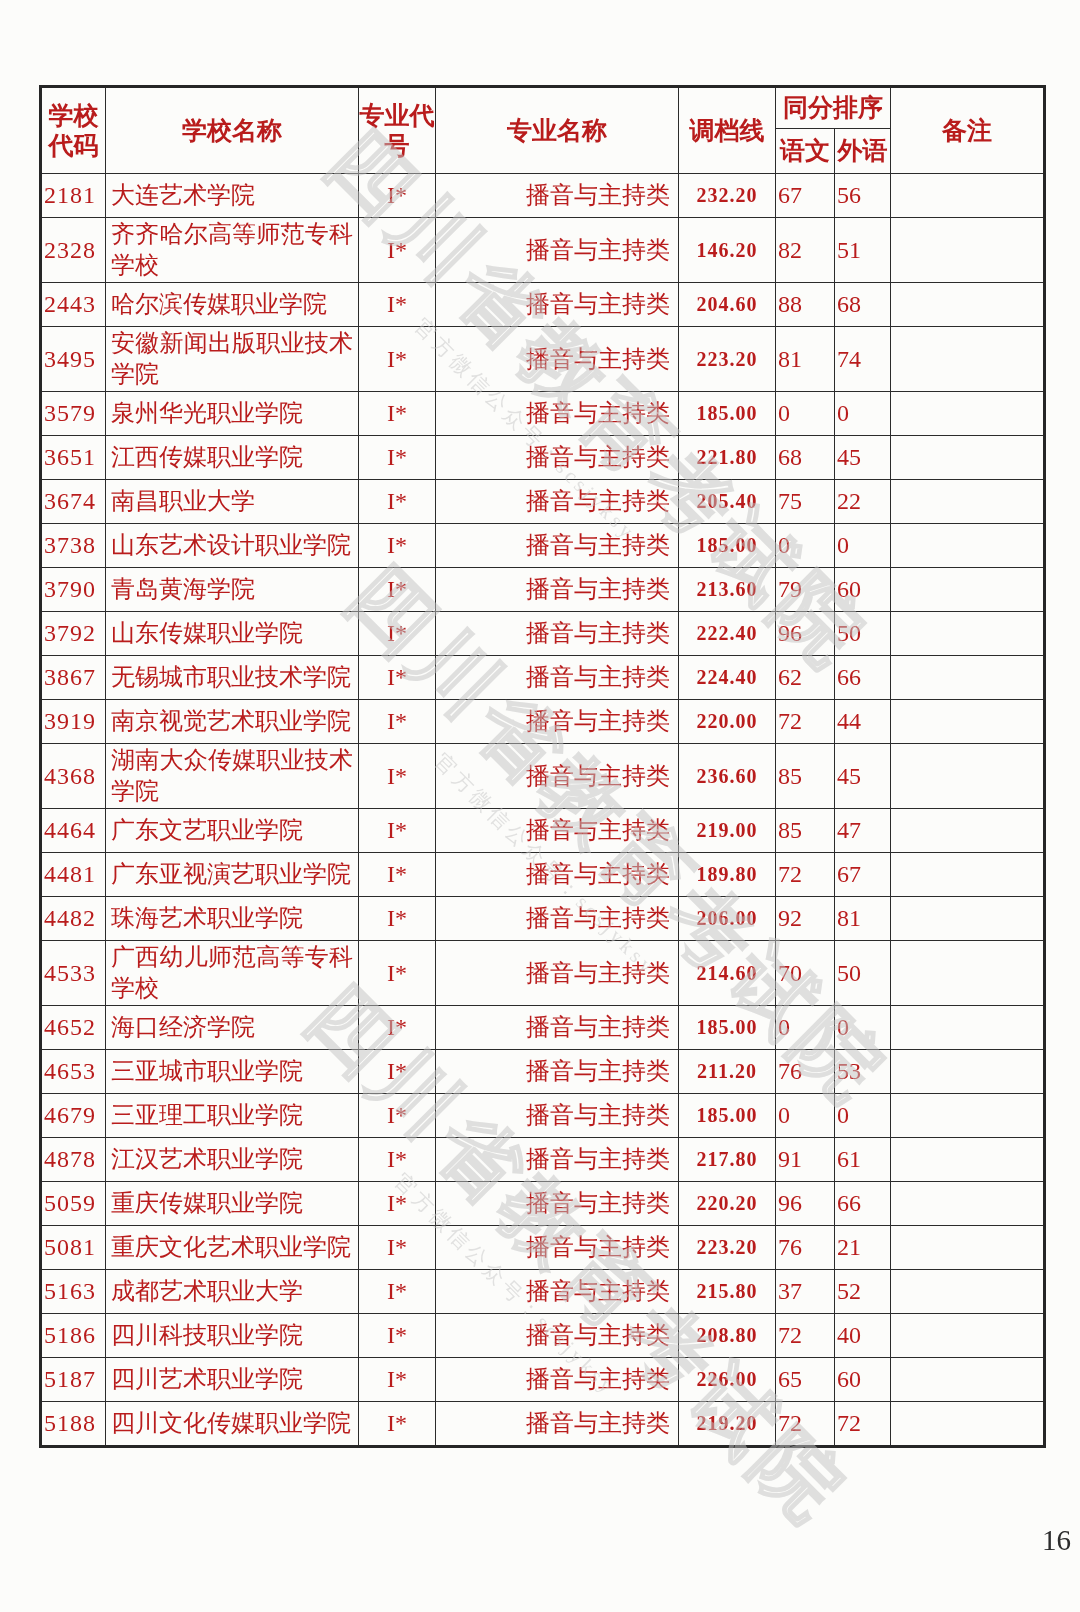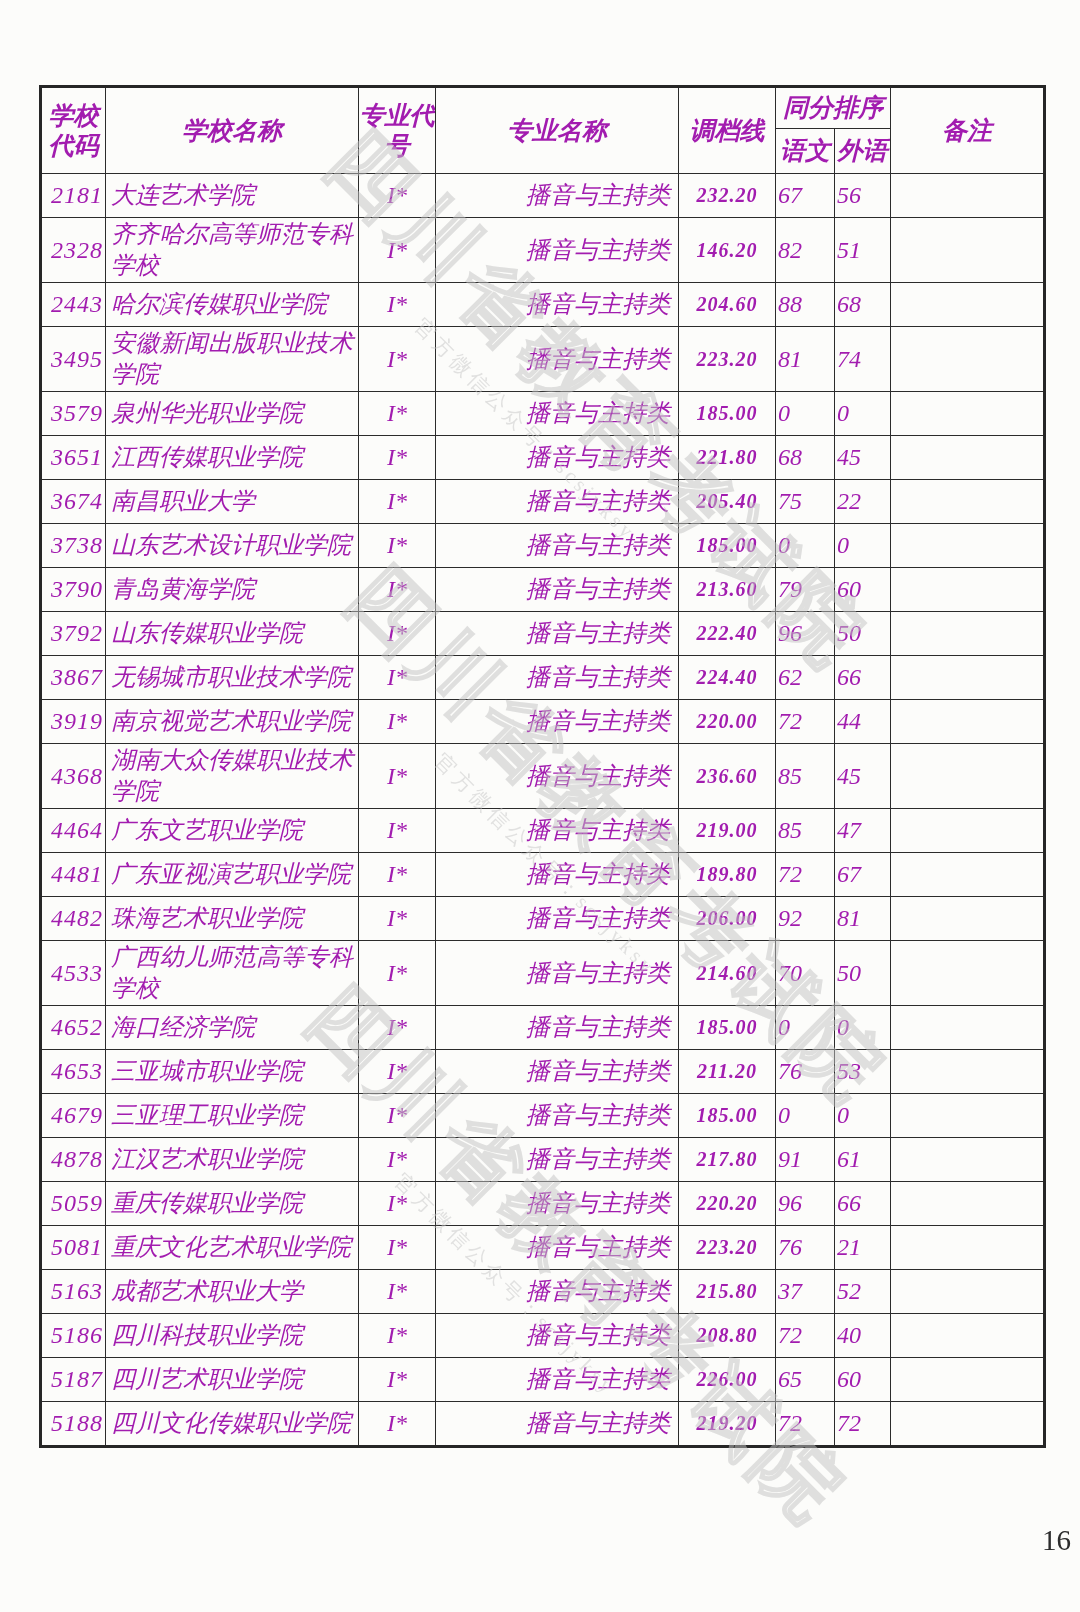--- a/index.html
+++ b/index.html
@@ -9,34 +9,33 @@
     position:relative;
     overflow:hidden;
     font-family:"Liberation Serif","DejaVu Serif",serif;
   }
   .page { position:absolute; inset:0; }
 
   table.admission {
     position:absolute; left:39px; top:85px;
     width:1004px;
     border-collapse:collapse; table-layout:fixed;
-    color:#a21caf;
+    color:#b91c1c;
     background:transparent;
     border:3px solid #262626;
-    font-style:italic;
   }
   th, td { border:1.6px solid #2b2b2b; overflow:hidden; }
   thead th {
     font-weight:bold; font-size:25px; text-align:center;
     line-height:30px; padding:2px 0;
   }
   thead tr.h-top th { height:36px; }
   thead tr.h-bottom th { height:40px; }
   tbody td { font-size:24px; height:41px; line-height:31px; padding:1px 2px; }
-  td.code   { text-align:right; letter-spacing:1px; }
+  td.code   { text-align:left; letter-spacing:1px; }
   td.name   { text-align:justify; padding:1px 5px; }
   td.mcode  { text-align:center; }
   td.mname  { text-align:right; padding:1px 8px; }
   td.cutoff { text-align:center; font-weight:bold; font-size:20px; letter-spacing:1px; }
   td.score  { text-align:left; }
   td.remark { }
 
   .watermark {
     position:absolute; width:660px;
     transform:rotate(45deg);

